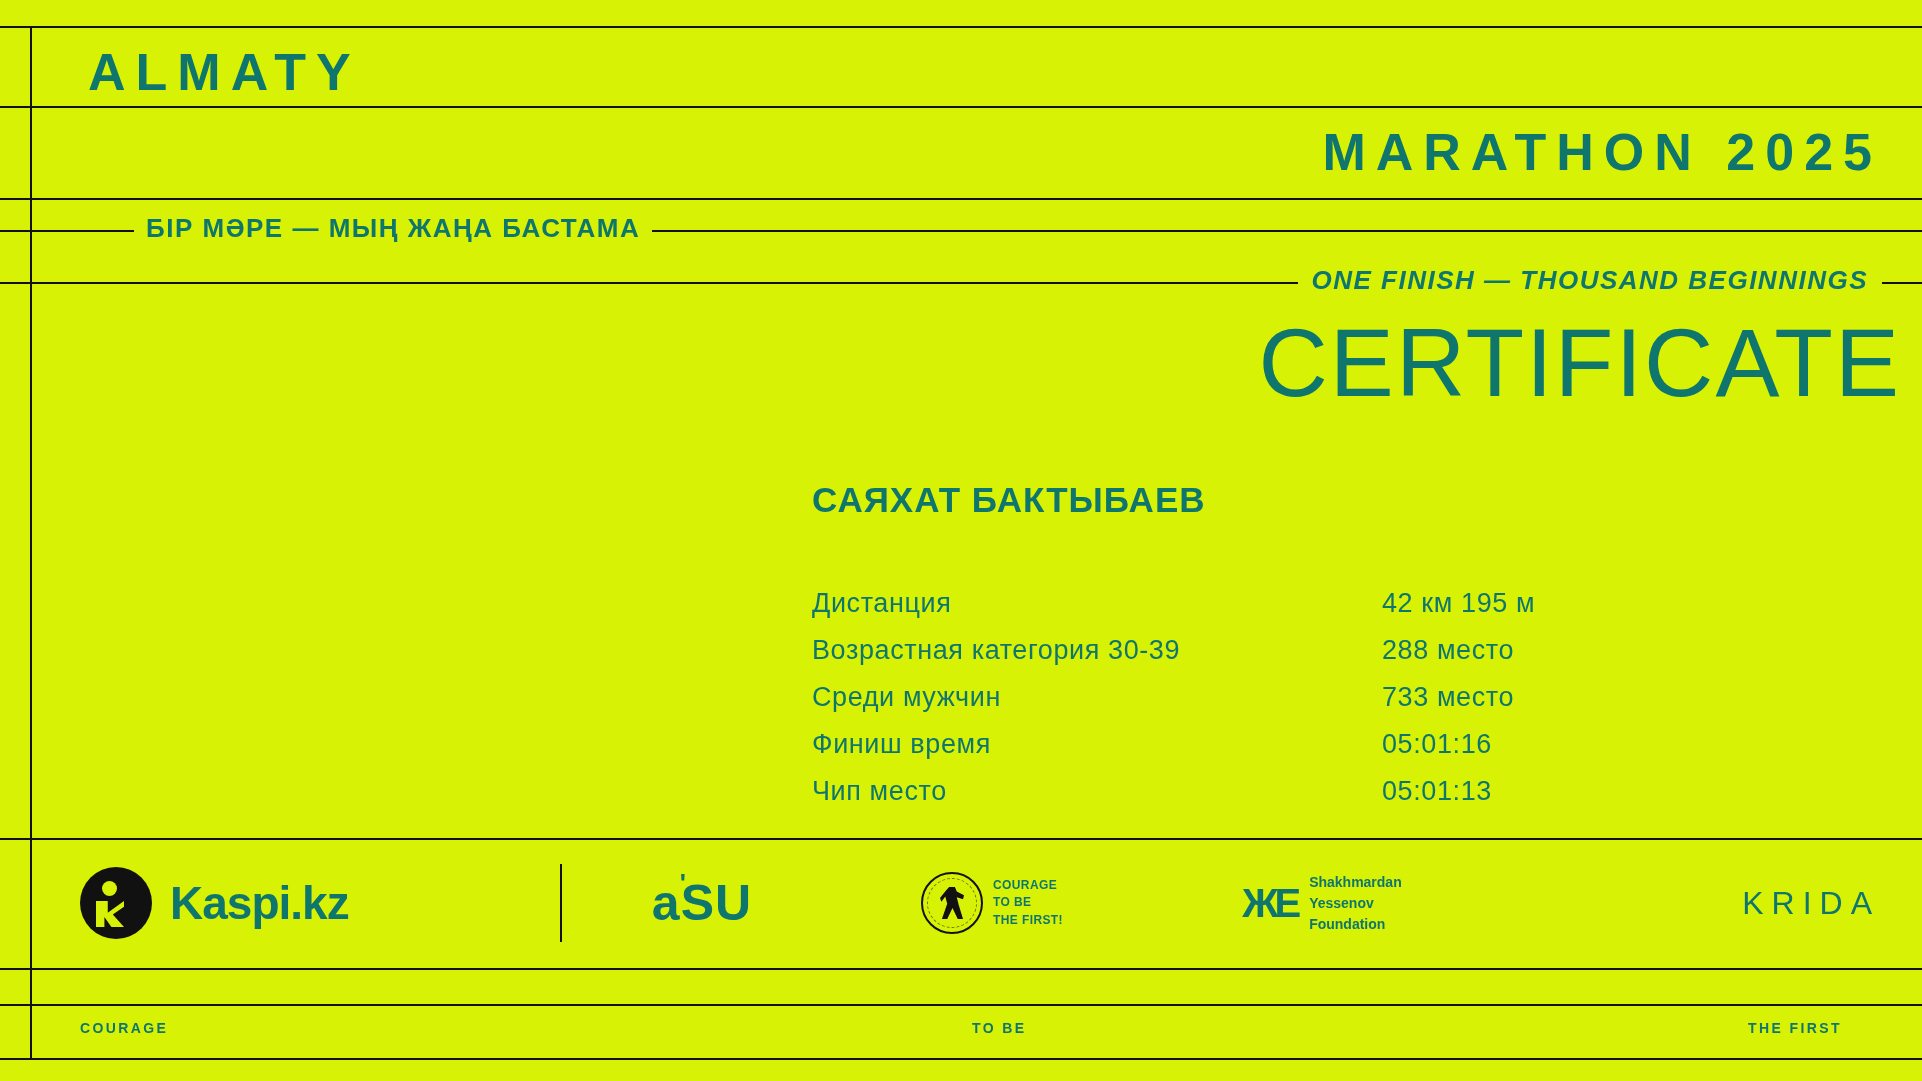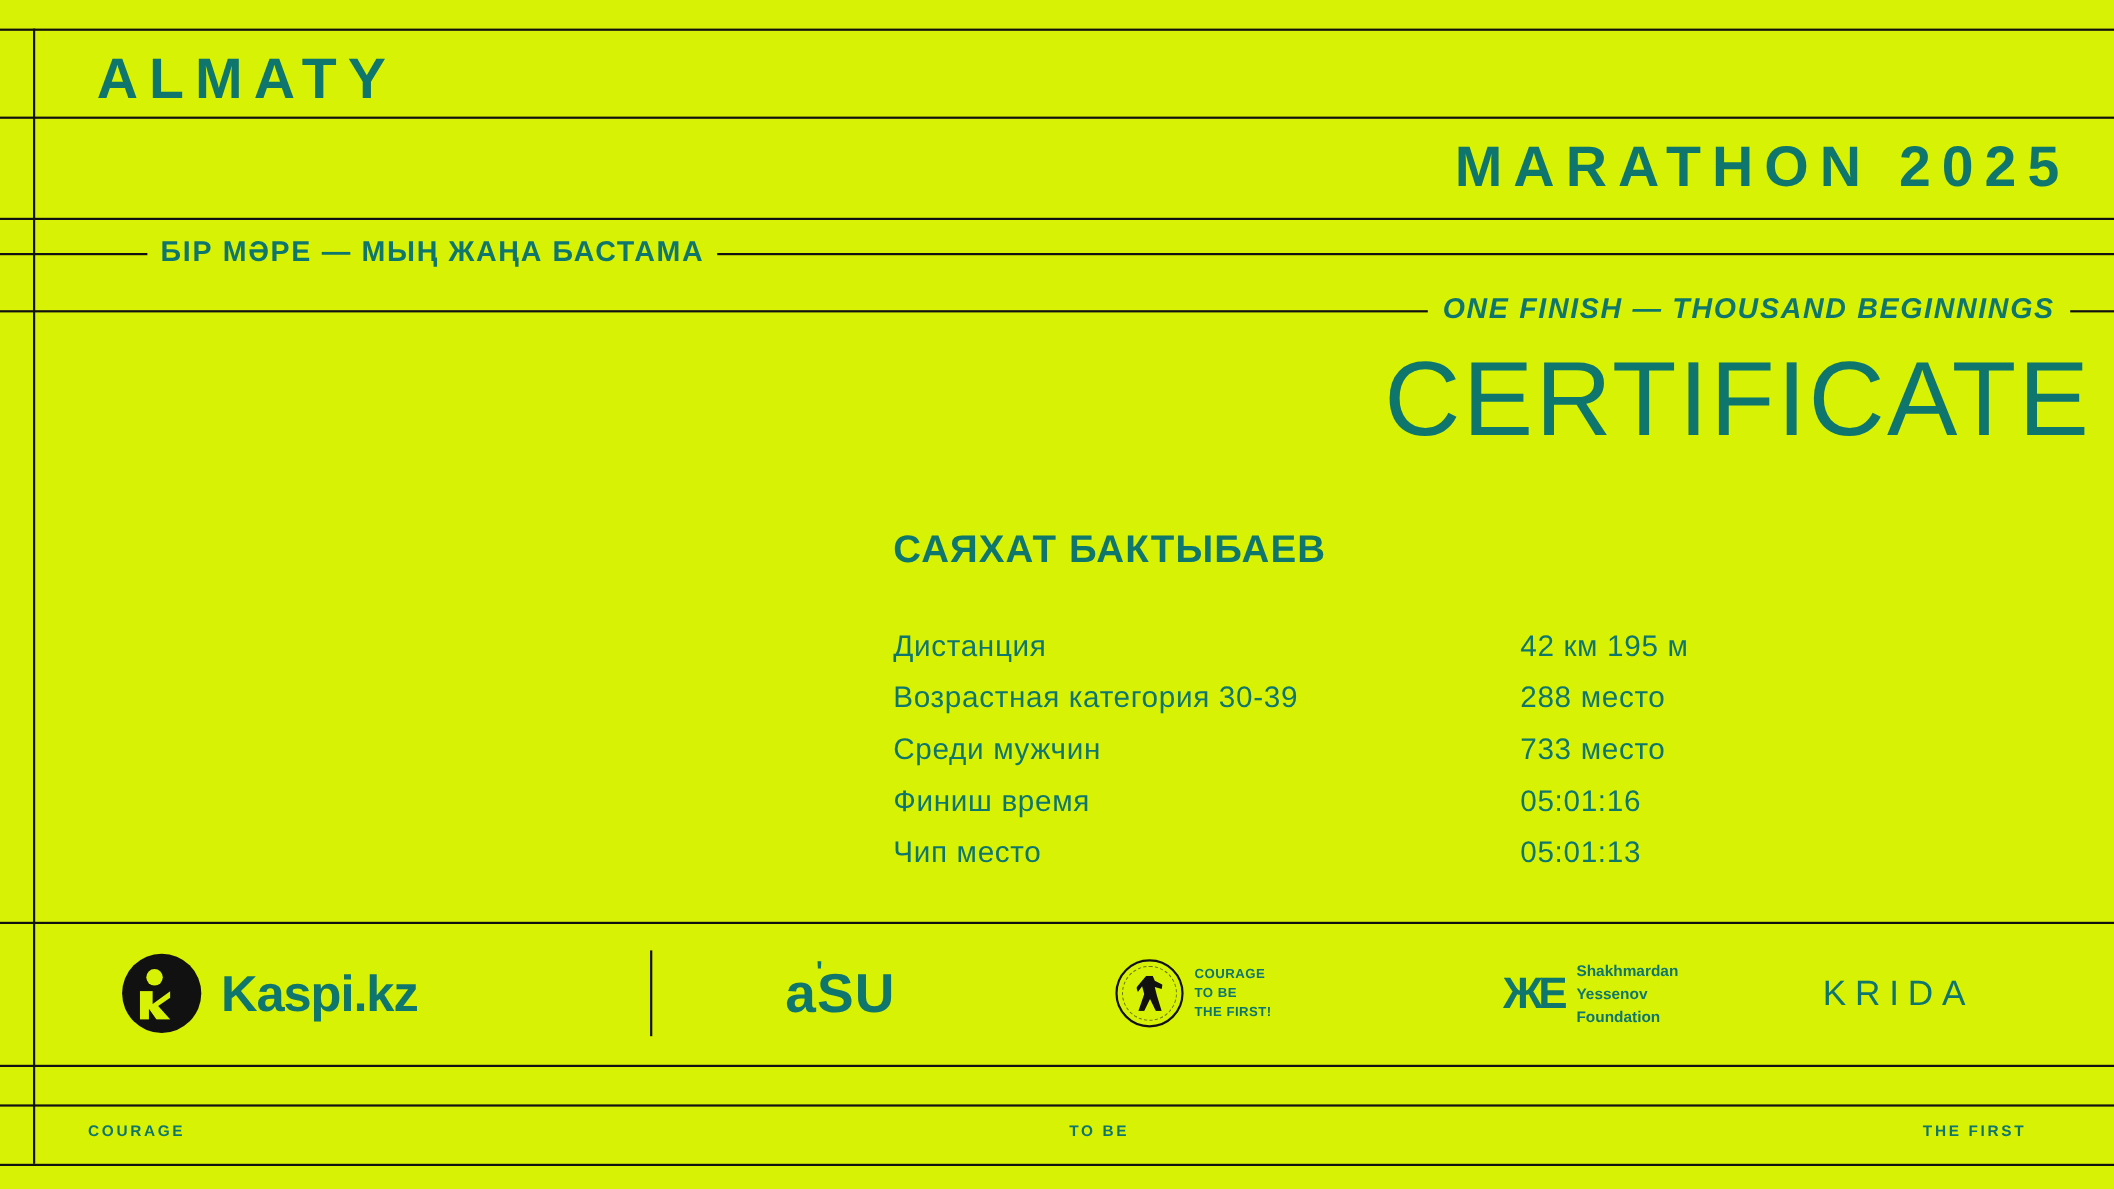--- a/index.html
+++ b/index.html
@@ -102,20 +102,21 @@
   .results {
     position: absolute;
     left: 812px;
     top: 572px;
     width: 830px;
   }
   .result-row {
     display: flex;
     align-items: flex-end;
     margin-bottom: 16px;
+    margin-top: 16px;
   }
   .result-label {
     width: 570px;
     font-size: 27px;
     letter-spacing: 0.6px;
   }
   .result-value {
     font-size: 27px;
     letter-spacing: 0.6px;
   }
@@ -128,33 +129,32 @@
     width: 100%;
     height: 130px;
     display: flex;
     align-items: center;
   }
   .sponsor {
     display: flex;
     align-items: center;
     justify-content: center;
     height: 100%;
-    margin-left: 31px;
   }
   .sp-kaspi { width: 480px; padding-left: 80px; justify-content: flex-start; }
   .sp-divider {
     width: 2px;
     height: 78px;
     background: #111;
     margin: 0 0px;
   }
   .sp-asu { width: 280px; }
   .sp-ctbf { width: 300px; }
   .sp-shy { width: 360px; }
-  .sp-krida { flex: 1; justify-content: flex-start; padding-right: 78px; }
+  .sp-krida { flex: 1; justify-content: flex-end; padding-right: 42px; }
 
   .kaspi-wrap { display: flex; align-items: center; gap: 18px; }
   .kaspi-mark {
     width: 72px; height: 72px;
     border-radius: 50%;
     background: #111;
     position: relative;
     flex: none;
   }
   .kaspi-mark::before {

